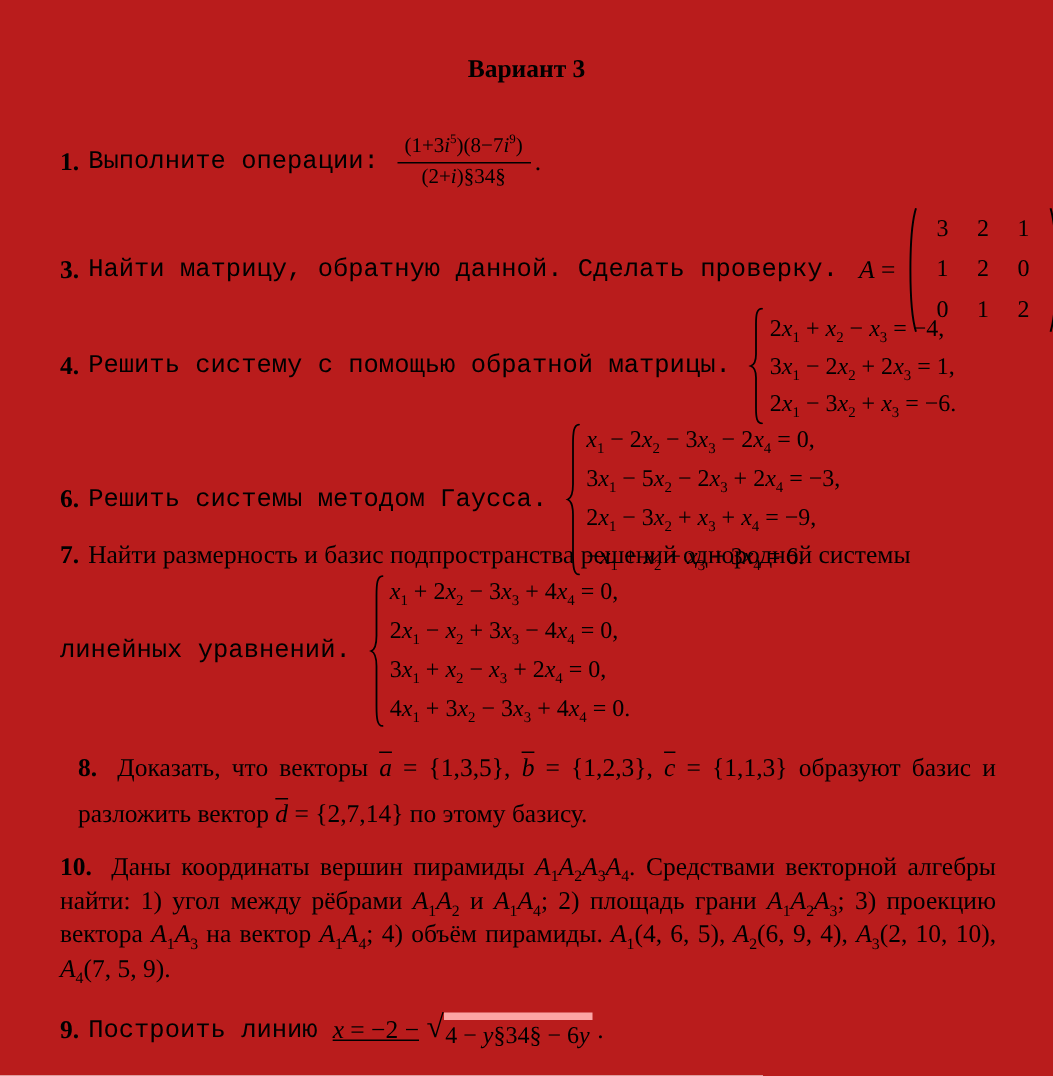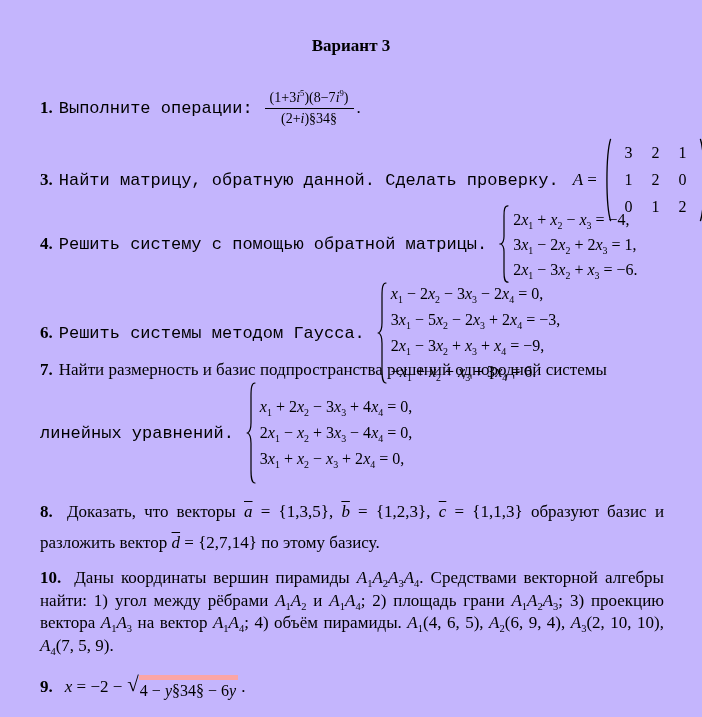--- a/index.html
+++ b/index.html
@@ -1,21 +1,21 @@
 <!DOCTYPE html>
 <html><head>
 <meta charset="utf-8">
 <style>
   html, body { margin:0; padding:0; background:#ffffff; }
   body {
     width:702px; height:717px; position:relative; overflow:hidden;
     font-family:"Liberation Serif","DejaVu Serif",serif;
     color:#000; font-size:17px;
   }
-  .page { position:relative; width:702px; height:717px; background:#c4b5fd; }
+  .page { position:relative; width:702px; height:717px; background:#b91c1c; }
 
   .title {
     position:absolute; top:36px; left:0; width:702px; margin:0;
     text-align:center; font-size:17px; font-weight:700;
   }
 
   .prob { position:absolute; left:40px; }
   .row  { display:flex; align-items:center; white-space:nowrap; }
   .num  { font-weight:700; padding-right:6px; flex:none; }
   .txt  { padding-right:4px; flex:none;font-family:Liberation Mono, monospace; }
@@ -41,29 +41,29 @@
   
   .system { display:inline-flex; align-items:center; margin-left:8px; }
   .brace-svg { margin-right:4px; flex:none; }
   .eqs { display:inline-flex; flex-direction:column; font-size:16px; }
   .eq  { line-height:25px; height:25px; white-space:nowrap; }
   .eqs-4 .eq { line-height:26px; height:26px; }
 
   .lead { margin-left:10px; }
 
   .para { margin:0; text-align:justify; }
-  .p8 .para  { line-height:31px; }
+  .p8 .para  { line-height:31px;margin-left:12px; }
   .p10 .para { line-height:22.5px; }
 
   
   .sqrt { display:inline-flex; align-items:flex-start; margin-left:5px; }
   .rsign { font-size:21px; line-height:21px; flex:none; }
   .radicand { border-top:5px solid #fca5a5; font-size:16px;
               line-height:19px; margin-top:1px; padding:1px 2px 0 1px; }
-  .expr { margin-left:6px; }
+  .expr { margin-left:6px;text-decoration:underline; }
 </style>
 </head>
 <body>
 
 <div class="page">
 
   <h1 class="title">Вариант 3</h1>
 
   <section class="prob row" style="top:80px; height:56px;">
     <span class="num">1.</span>
@@ -139,35 +139,37 @@
     <div class="row" style="margin-top:2px;">
       <span class="txt">линейных уравнений.</span>
       <span class="system">
         <svg class="brace-svg" width="10" height="102" viewBox="0 0 10 100" preserveAspectRatio="none" aria-hidden="true">
           <path d="M 9 1 C 5.5 1 5 6 5 14 L 5 40 C 5 46 4 49 1.5 50 C 4 51 5 54 5 60 L 5 86 C 5 94 5.5 99 9 99" fill="none" stroke="#000" stroke-width="1.2" vector-effect="non-scaling-stroke" stroke-linecap="round"></path>
         </svg>
         <span class="eqs eqs-4">
           <span class="eq"><i>x</i><sub>1</sub> + 2<i>x</i><sub>2</sub> − 3<i>x</i><sub>3</sub> + 4<i>x</i><sub>4</sub> = 0,</span>
           <span class="eq">2<i>x</i><sub>1</sub> − <i>x</i><sub>2</sub> + 3<i>x</i><sub>3</sub> − 4<i>x</i><sub>4</sub> = 0,</span>
           <span class="eq">3<i>x</i><sub>1</sub> + <i>x</i><sub>2</sub> − <i>x</i><sub>3</sub> + 2<i>x</i><sub>4</sub> = 0,</span>
+          <span class="eq">4<i>x</i><sub>1</sub> + 3<i>x</i><sub>2</sub> − 3<i>x</i><sub>3</sub> + 4<i>x</i><sub>4</sub> = 0.</span>
         </span>
       </span>
     </div>
   </section>
 
   <section class="prob p8" style="top:496px; width:624px;">
     <p class="para"><b class="num">8.</b> <span>Доказать, что векторы <span class="ov"><i>a</i></span> = {1,3,5},  <span class="ov"><i>b</i></span> = {1,2,3},  <span class="ov"><i>c</i></span> = {1,1,3} образуют базис и разложить вектор <span class="ov"><i>d</i></span> = {2,7,14} по этому базису.</span></p>
   </section>
 
   <section class="prob p10" style="top:567px; width:624px;">
     <p class="para"><b class="num">10.</b> <span>Даны координаты вершин пирамиды <i>A</i><sub>1</sub><i>A</i><sub>2</sub><i>A</i><sub>3</sub><i>A</i><sub>4</sub>. Средствами векторной алгебры найти: 1) угол между рёбрами <i>A</i><sub>1</sub><i>A</i><sub>2</sub> и <i>A</i><sub>1</sub><i>A</i><sub>4</sub>; 2) площадь грани <i>A</i><sub>1</sub><i>A</i><sub>2</sub><i>A</i><sub>3</sub>; 3) проекцию вектора <i>A</i><sub>1</sub><i>A</i><sub>3</sub> на вектор <i>A</i><sub>1</sub><i>A</i><sub>4</sub>; 4) объём пирамиды. <i>A</i><sub>1</sub>(4, 6, 5), <i>A</i><sub>2</sub>(6, 9, 4), <i>A</i><sub>3</sub>(2, 10, 10), <i>A</i><sub>4</sub>(7, 5, 9).</span></p>
   </section>
 
   <section class="prob row" style="top:670px; height:34px;">
     <span class="num">9.</span>
+    <span class="txt">Построить линию</span>
     <span class="expr"><i>x</i> = −2 −</span>
     <span class="sqrt">
       <span class="rsign">√</span>
         <span class="radicand">4 − <i>y</i>§34§ − 6<i>y</i></span>
     </span>
     <span class="tail">.</span>
   </section>
 
 </div>
 

